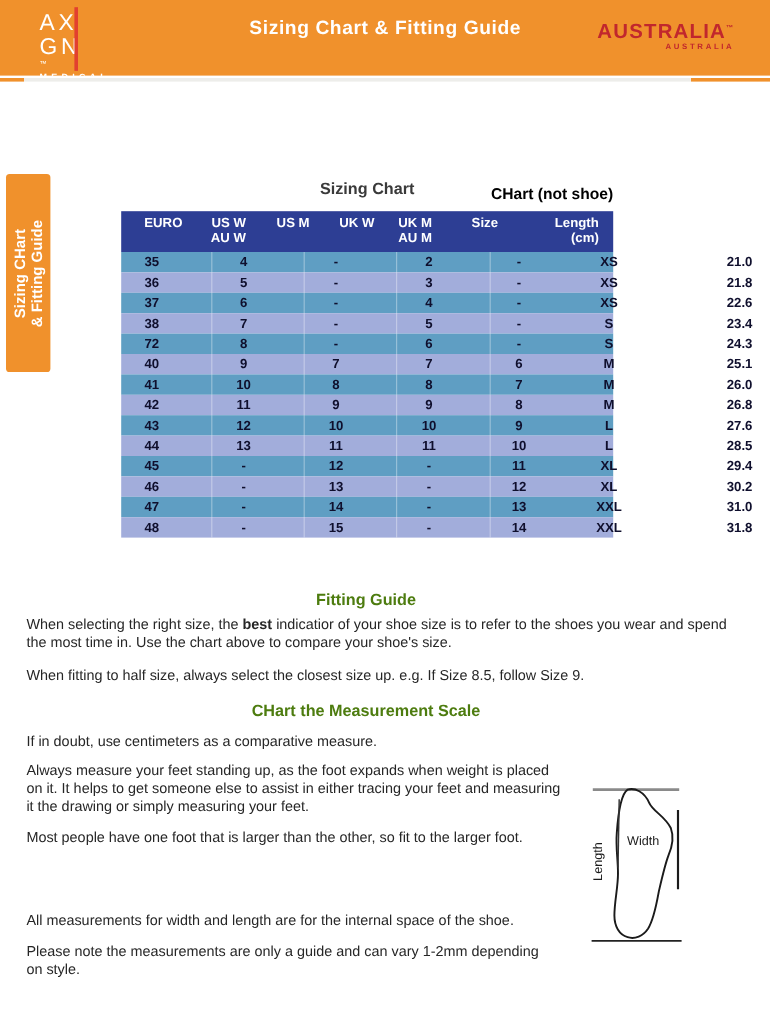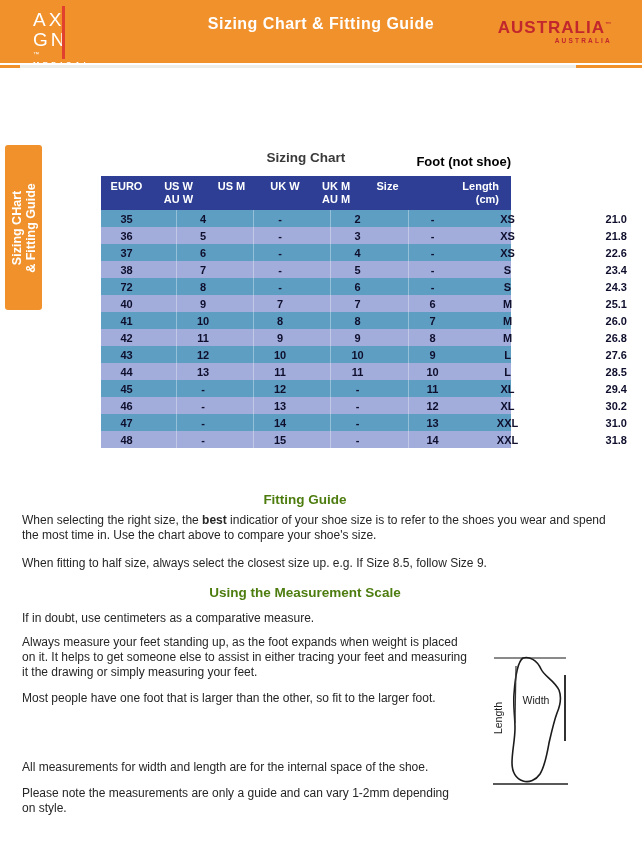--- a/index.html
+++ b/index.html
@@ -29,21 +29,21 @@
   .side-tab-text{position:absolute;left:50%;top:50%;width:165px;transform:translate(-50%,-50%) rotate(-90deg);
     text-align:center;color:#fff;font-weight:bold;font-size:12.5px;line-height:14px;}
   
   .chart-title{position:absolute;left:101px;top:150px;width:410px;text-align:center;
     font-size:13.5px;font-weight:bold;color:#3a3a3a;}
   .foot-note{position:absolute;left:101px;top:154px;width:410px;text-align:right;
     font-size:13px;font-weight:bold;color:#000;}
   .size-table{position:absolute;left:101px;top:176px;width:410px;}
   .thead,.tr{display:grid;grid-template-columns:51px 53px 53px 54px 48px 55px 96px;}
   .thead{background:var(--header-blue,#2D3E94);color:#fff;height:34px;padding-top:4px;box-sizing:border-box;}
-  .th{text-align:center;font-weight:bold;font-size:11px;line-height:13px;}
+  .th{text-align:right;font-weight:bold;font-size:11px;line-height:13px;}
   .th.col7{text-align:right;padding-right:12px;}
   .tr{height:17px;align-items:center;background:var(--row-teal,#5F9EC3);gap:24px;}
   .tr.alt{background:var(--row-periwinkle,#A2ADDB);}
   .td{text-align:center;font-size:11px;font-weight:bold;color:#0F0F2D;height:100%;
       display:flex;align-items:center;justify-content:center;box-sizing:border-box;}
   .td.col7{justify-content:flex-end;padding-right:28px;}
   .td.col2,.td.col3,.td.col4,.td.col5{border-left:1px solid rgba(255,255,255,.35);}
   
   .h2{position:absolute;left:0;width:610px;text-align:center;font-size:13.5px;font-weight:bold;color:#4d7c0f;}
   .para{position:absolute;left:22px;font-size:12px;line-height:15px;color:#262626;white-space:pre-line;}
@@ -74,21 +74,21 @@
 <div class="banner-rule"></div>
 
 <div class="side-tab">
   <div class="side-tab-text">
     <div>Sizing CHart</div>
     <div>&amp; Fitting Guide</div>
   </div>
 </div>
 
 <div class="chart-title">Sizing Chart</div>
-<div class="foot-note">Foot (not shoe)</div>
+<div class="foot-note">CHart (not shoe)</div>
 
 <div class="size-table">
   <div class="thead">
       <div class="th col1">
         <div>EURO</div>
         <div style="visibility: hidden;">&nbsp;</div>
       </div>
       <div class="th col2">
         <div>US W</div>
         <div>AU W</div>
@@ -242,21 +242,21 @@
         <div class="td col7">31.8</div>
       </div>
     </div>
 </div>
 
 <div class="h2" style="top:492px">Fitting Guide</div>
 <div class="para" style="top:513px;width:600px"><span>When selecting the right size, the </span><b>best</b><span> indicatior of your shoe size is to refer to the shoes you wear and spend
 the most time in. Use the chart above to compare your shoe's size.</span></div>
 <div class="para" style="top:556px;width:600px">When fitting to half size, always select the closest size up. e.g. If Size 8.5, follow Size 9.</div>
 
-<div class="h2" style="top:585px">Using the Measurement Scale</div>
+<div class="h2" style="top:585px">CHart the Measurement Scale</div>
 <div class="para" style="top:611px;width:600px">If in doubt, use centimeters as a comparative measure.</div>
 <div class="para" style="top:635px;width:600px">Always measure your feet standing up, as the foot expands when weight is placed
 on it. It helps to get someone else to assist in either tracing your feet and measuring
 it the drawing or simply measuring your feet.</div>
 <div class="para" style="top:691px;width:600px">Most people have one foot that is larger than the other, so fit to the larger foot.</div>
 <div class="para" style="top:760px;width:600px">All measurements for width and length are for the internal space of the shoe.</div>
 <div class="para" style="top:786px;width:600px">Please note the measurements are only a guide and can vary 1-2mm depending
 on style.</div>
 
 <div class="foot-diagram">

